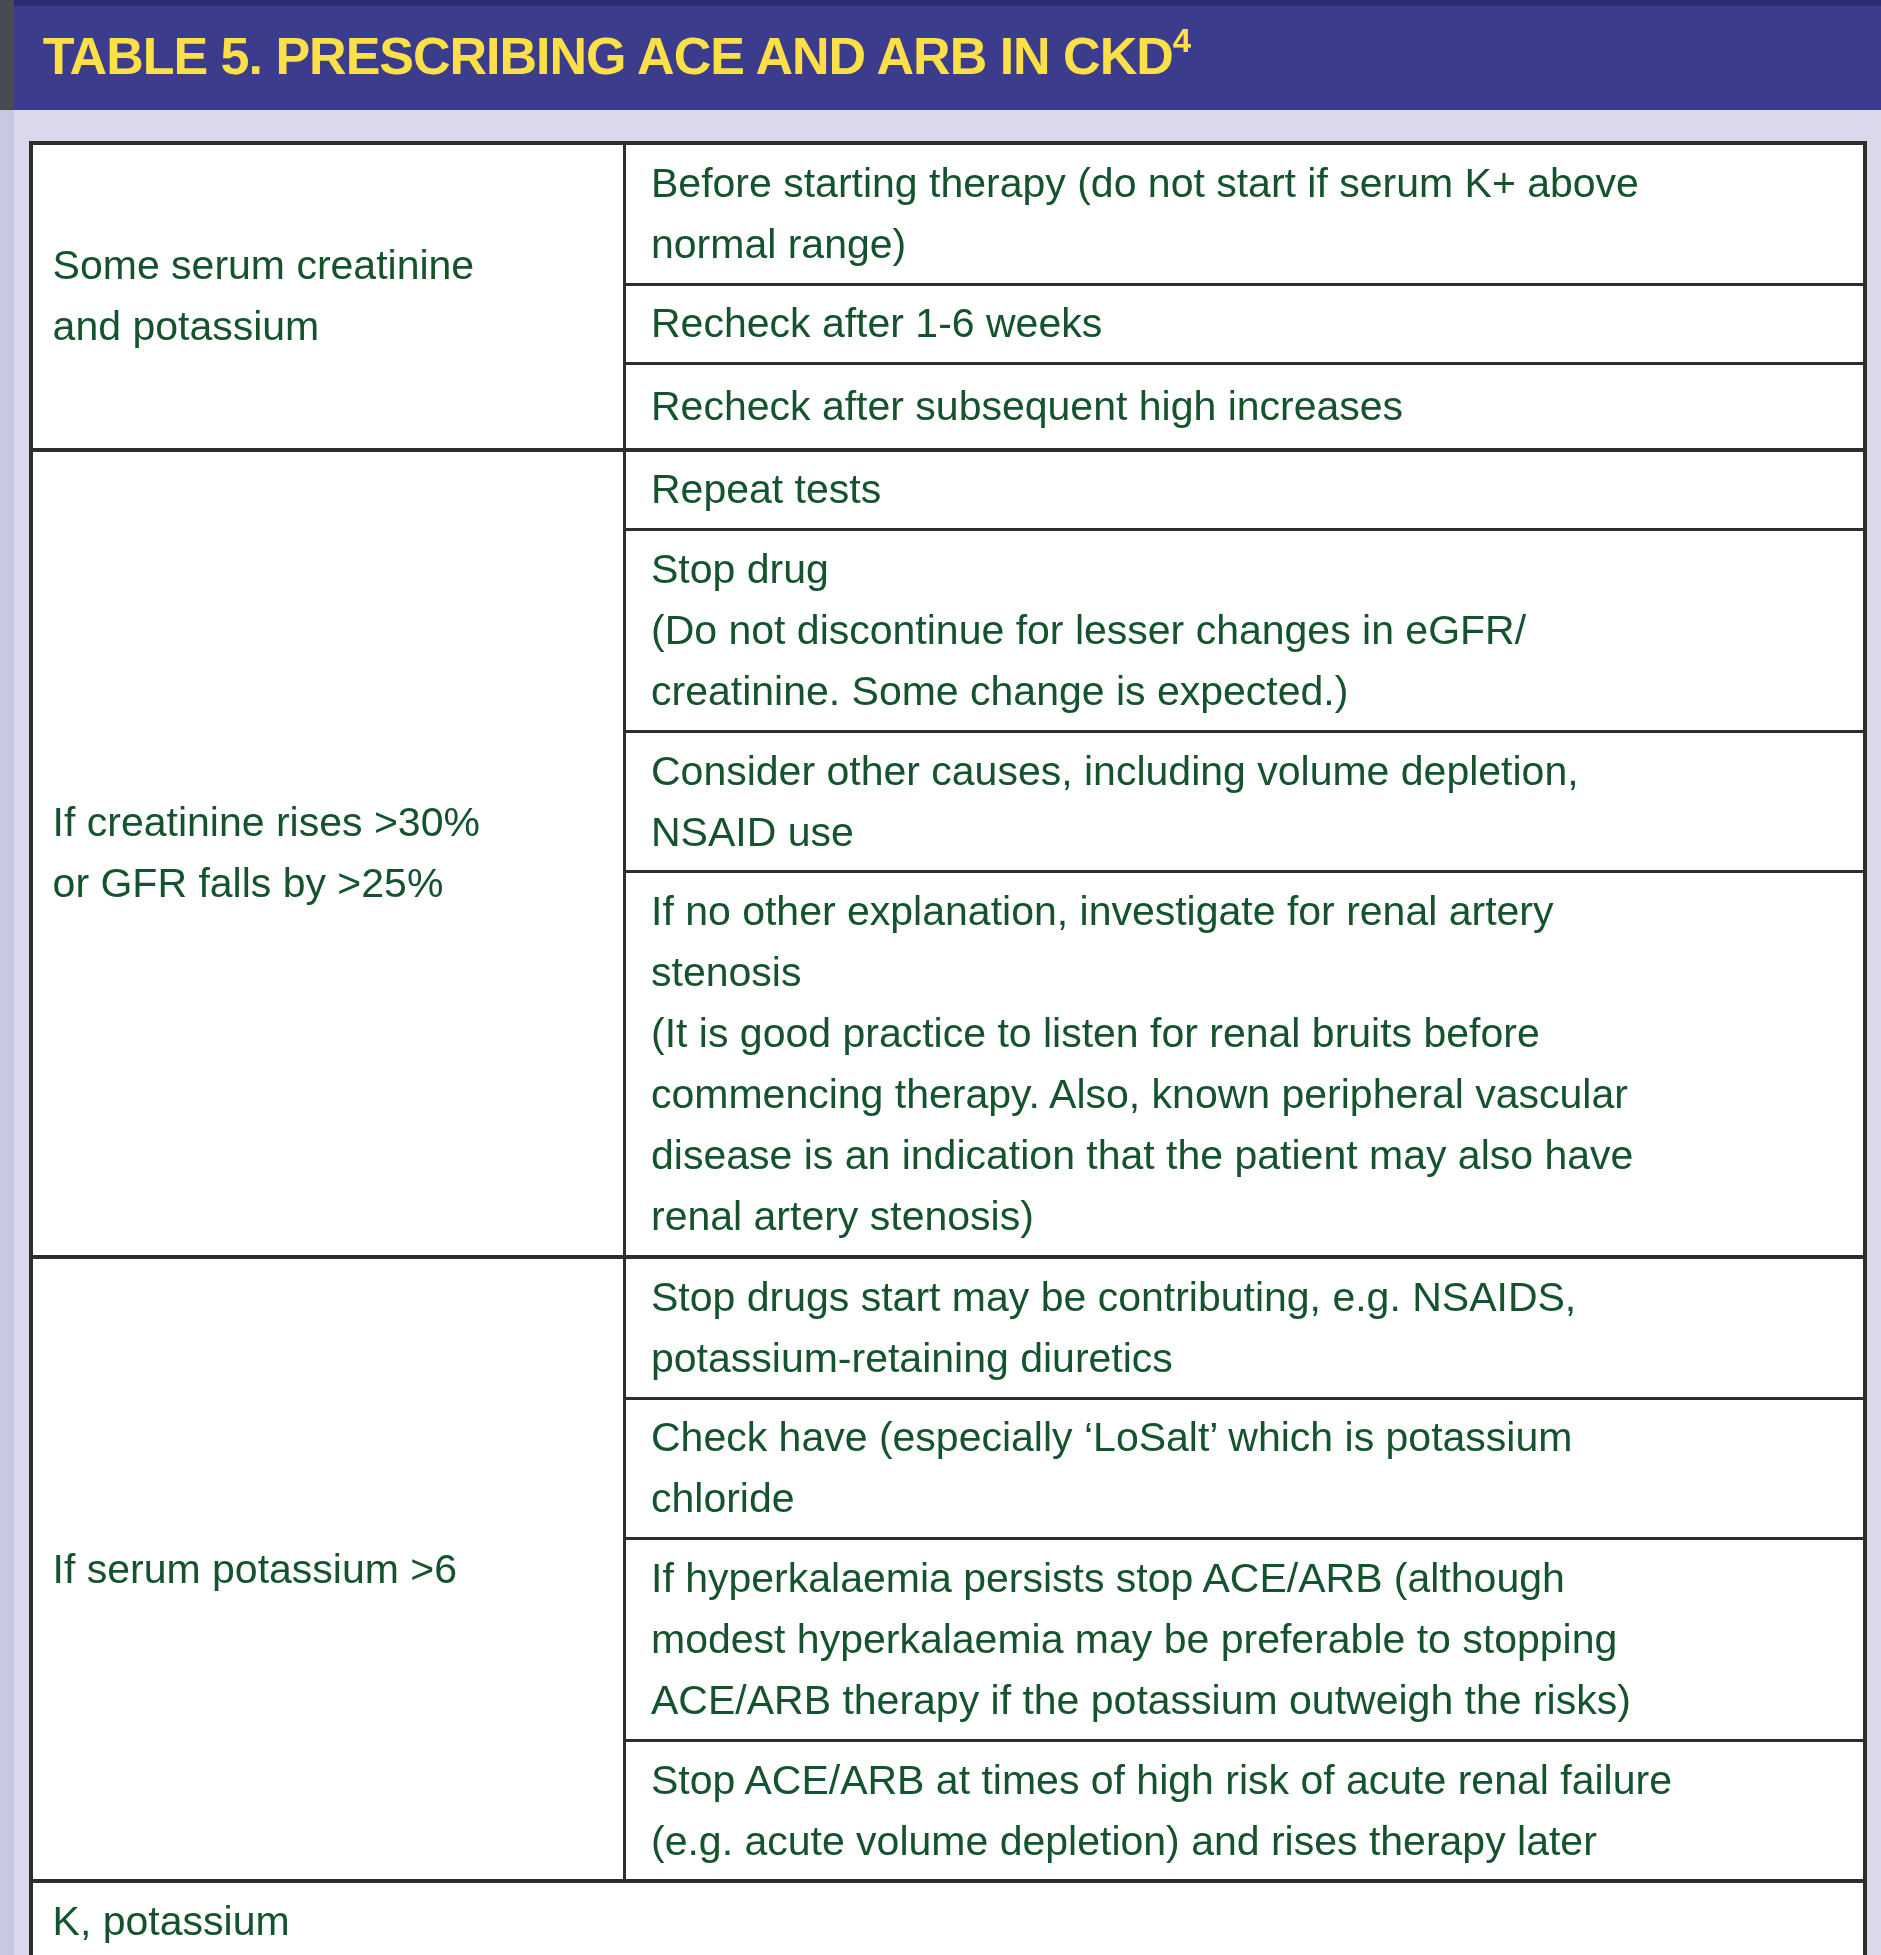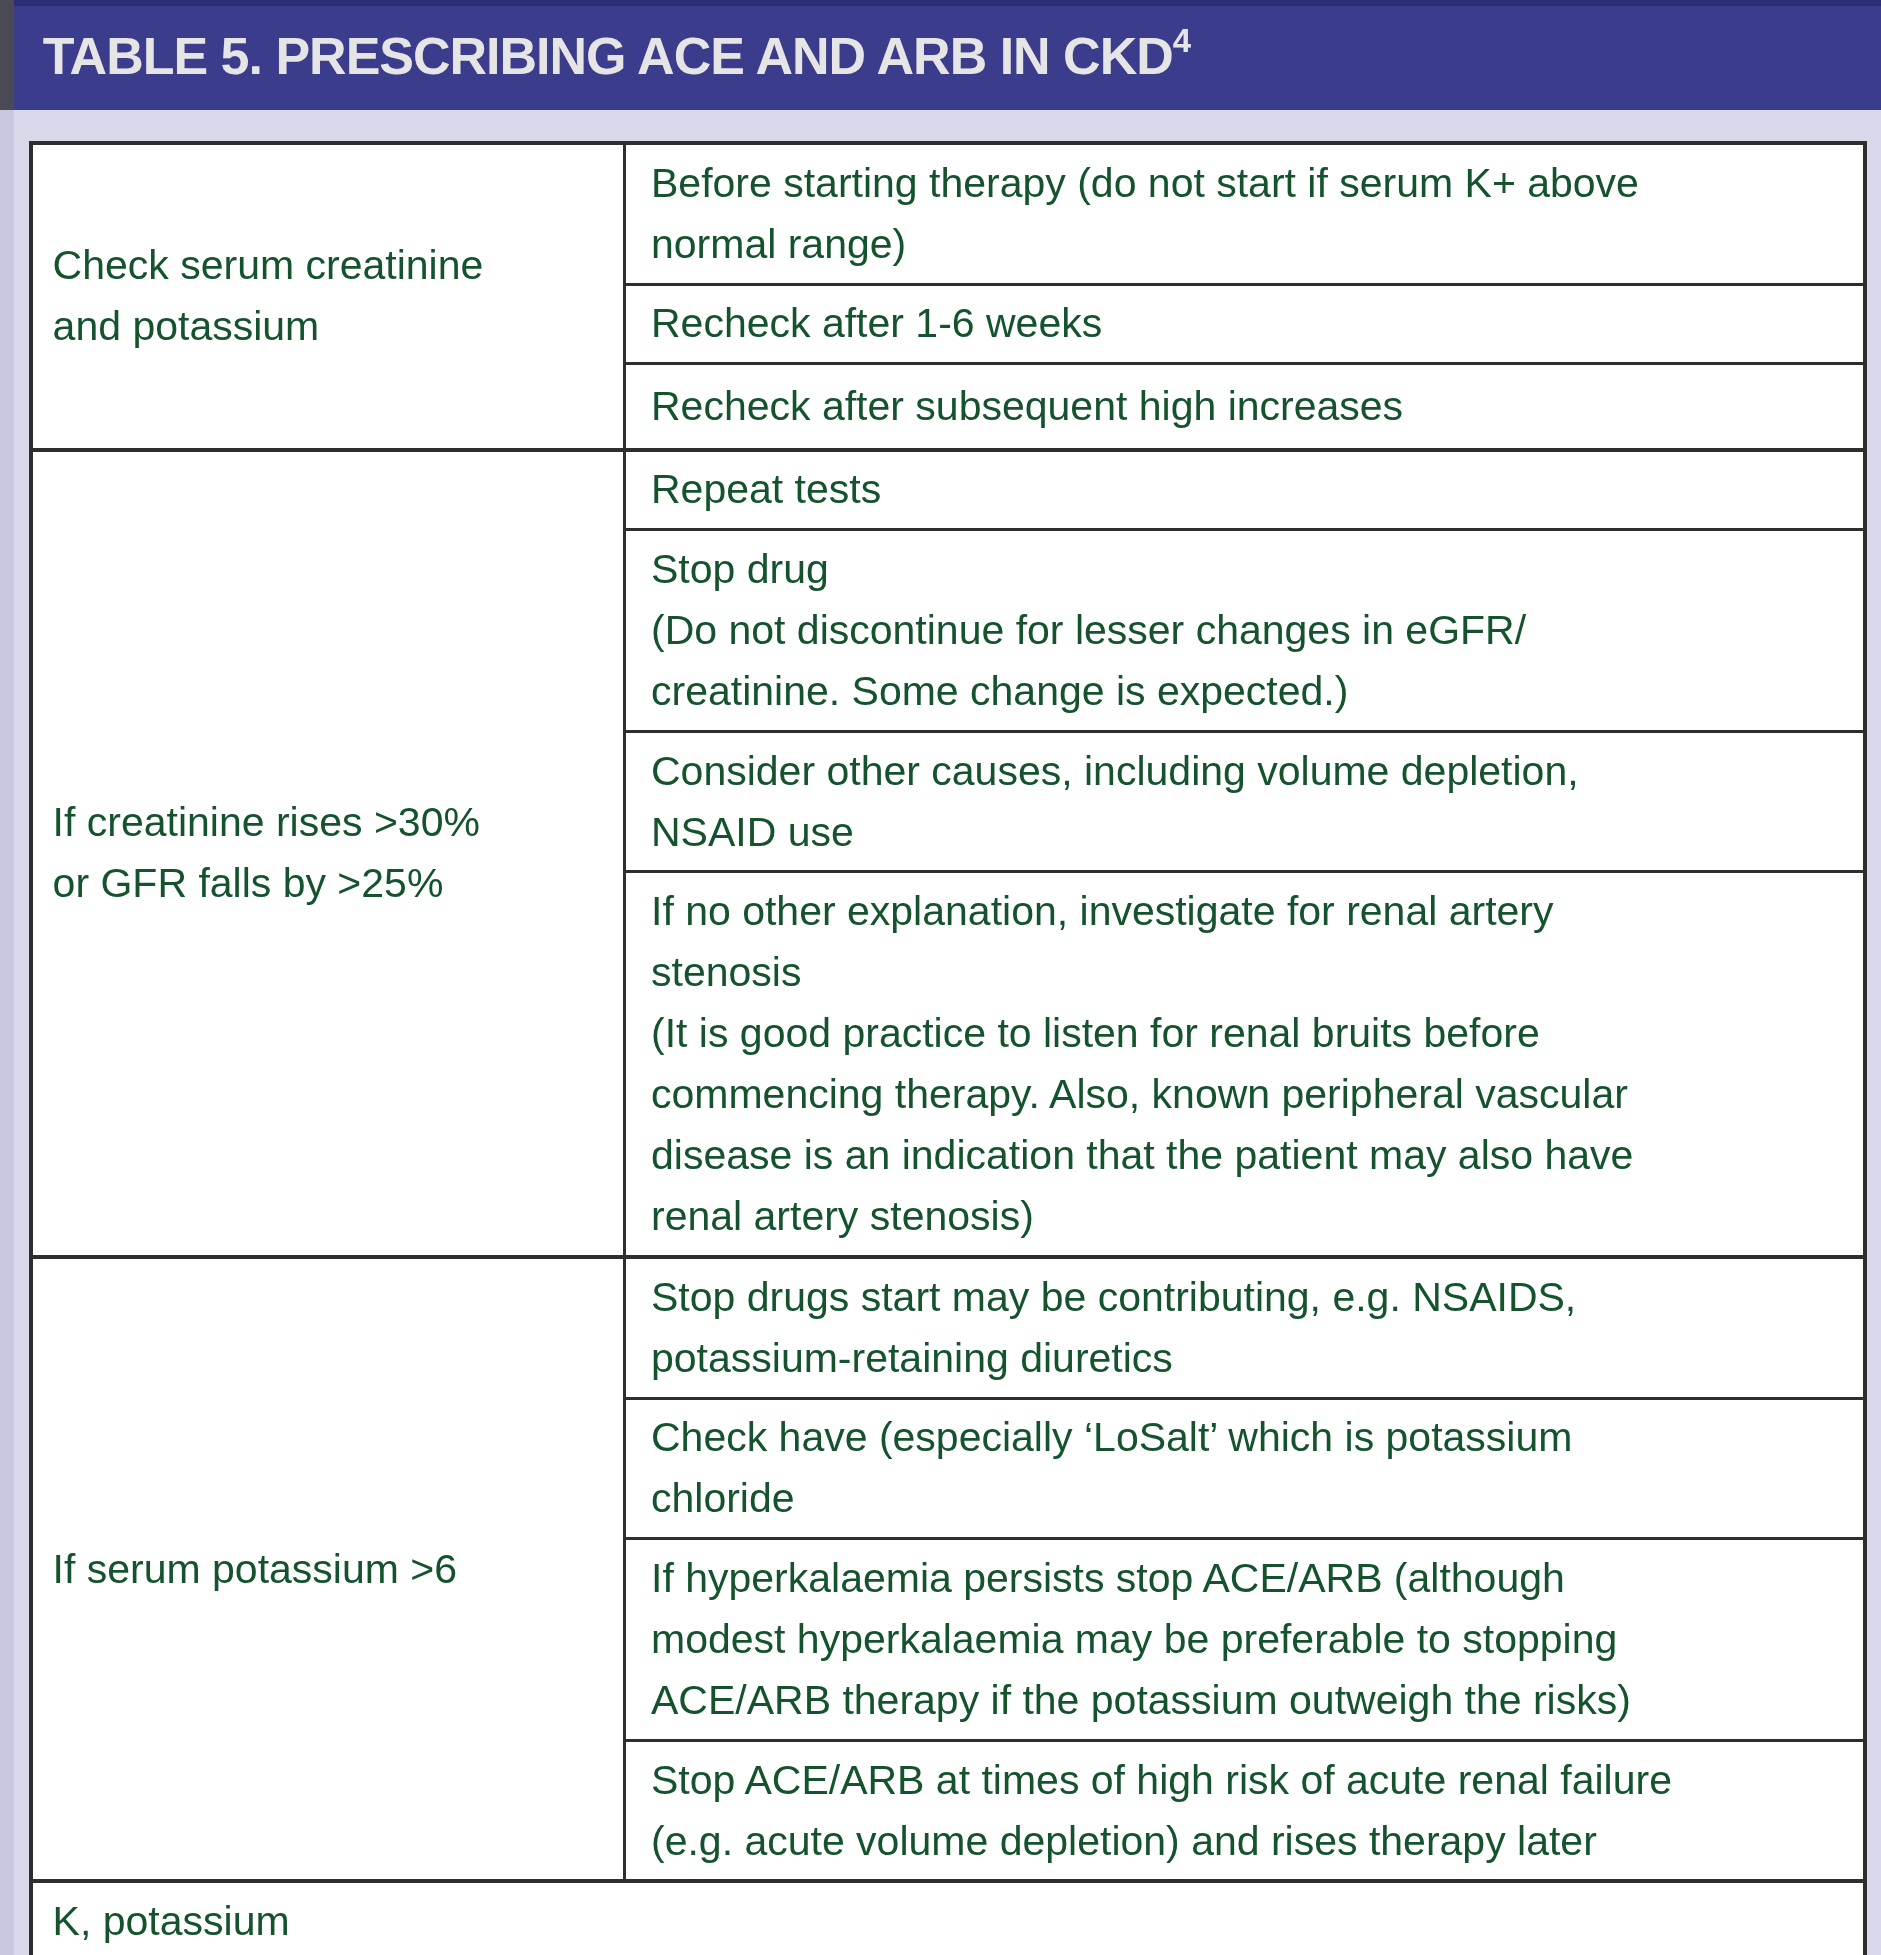--- a/index.html
+++ b/index.html
@@ -22,21 +22,21 @@
     width: 13.7px; height: 1846px;
     background: #c8c8e0;
   }
   .title-bar {
     position: absolute; left: 13.7px; top: 0; right: 0;
     height: 110px;
     background: #3c3c8c;
     border-top: 6.9px solid #2c2c72;
   }
   .title-bar h1 {
-    color: #e5e5e5;
+    color: #fde047;
     font-size: 52px;
     font-weight: bold;
     letter-spacing: -1px;
     line-height: 101px;
     padding-left: 29px;
     white-space: nowrap;
   }
   .title-bar h1 sup {
     font-size: 33px;
     vertical-align: baseline;
@@ -80,21 +80,21 @@
   </header>
 
   <table class="ckd">
     <colgroup>
         <col class="c1">
         <col class="c2">
       </colgroup>
     <tbody>
 
       <tr class="group-start" style="height:135px">
-        <td class="label-cell" rowspan="3">Check serum creatinine
+        <td class="label-cell" rowspan="3">Some serum creatinine
 and potassium</td>
         <td class="action-cell">Before starting therapy (do not start if serum K+ above
 normal range)</td>
       </tr>
       <tr style="height:78px">
         <td class="action-cell">Recheck after 1-6 weeks</td>
       </tr>
       <tr style="height:86px">
         <td class="action-cell">Recheck after subsequent high increases</td>
       </tr>

